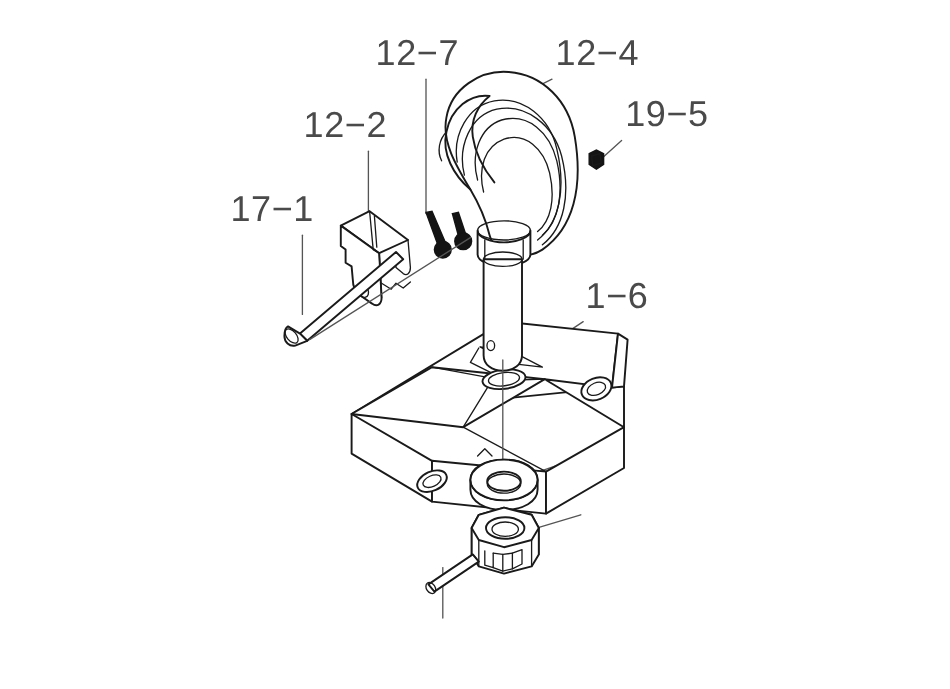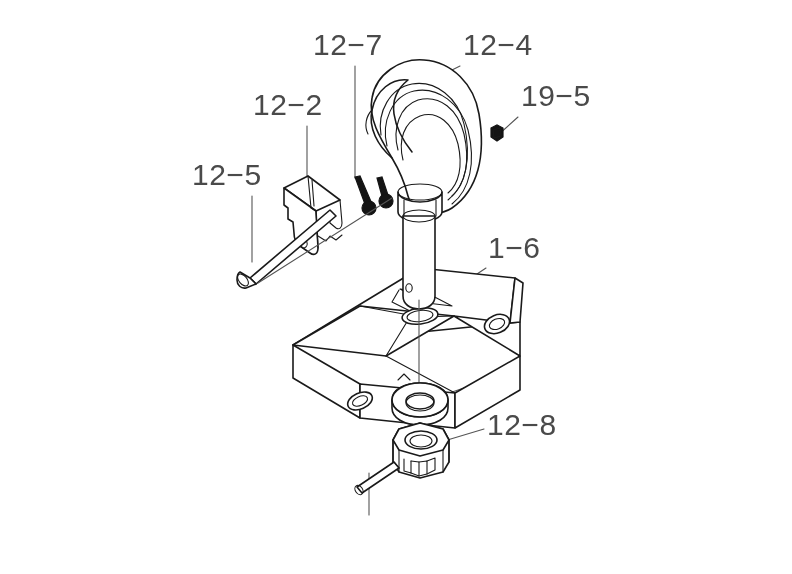--- a/index.html
+++ b/index.html
@@ -219,21 +219,20 @@
     </g>
 
     <g>
       <path class="fillw" d="M357,487 L394,462 L399,468 L362,493 Z"></path>
       <ellipse class="lnth" cx="359" cy="490" rx="3.6" ry="5" transform="rotate(-34 359 490)"></ellipse>
       <path class="lnth" d="M394,462 L399,468"></path>
     </g>
 
   </svg>
 
-  <div class="cal-label l1">12−5</div>
+  <div class="cal-label l1">17−1</div>
   <div class="cal-label l2">12−2</div>
   <div class="cal-label l3">12−7</div>
   <div class="cal-label l4">12−4</div>
   <div class="cal-label l5">19−5</div>
   <div class="cal-label l6">1−6</div>
-  <div class="cal-label l8">12−8</div>
 
 </div>
 
 </body></html>

